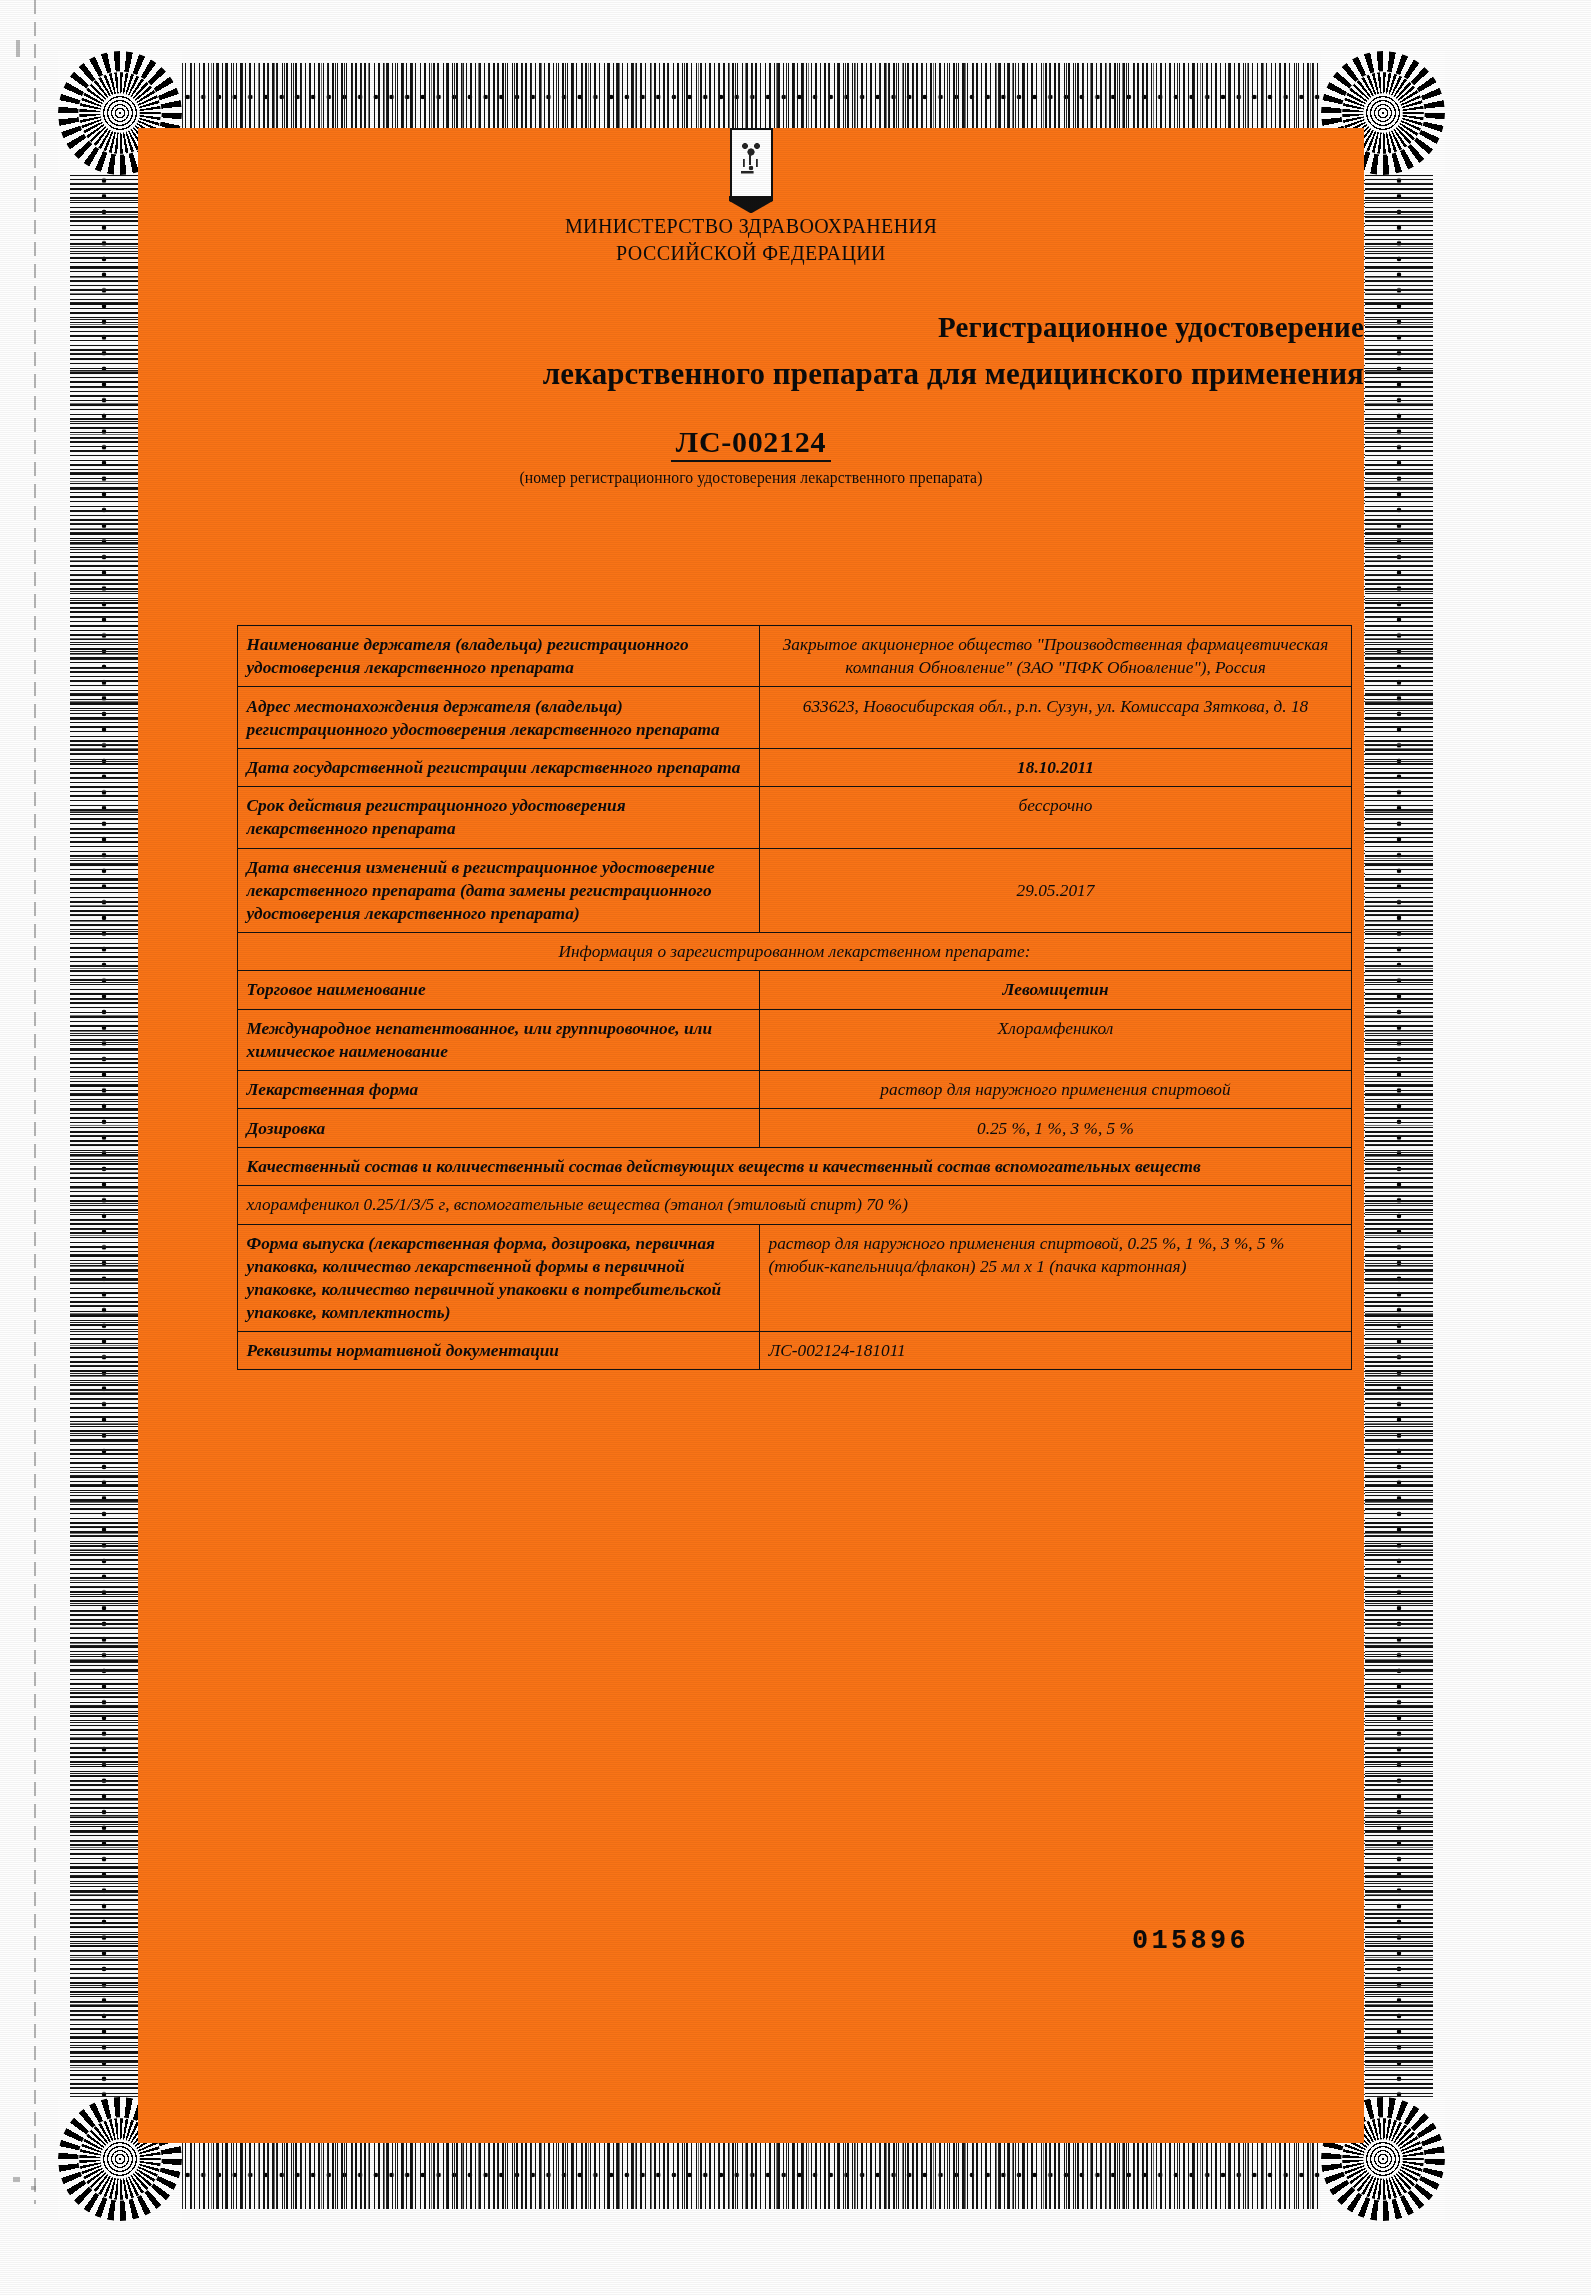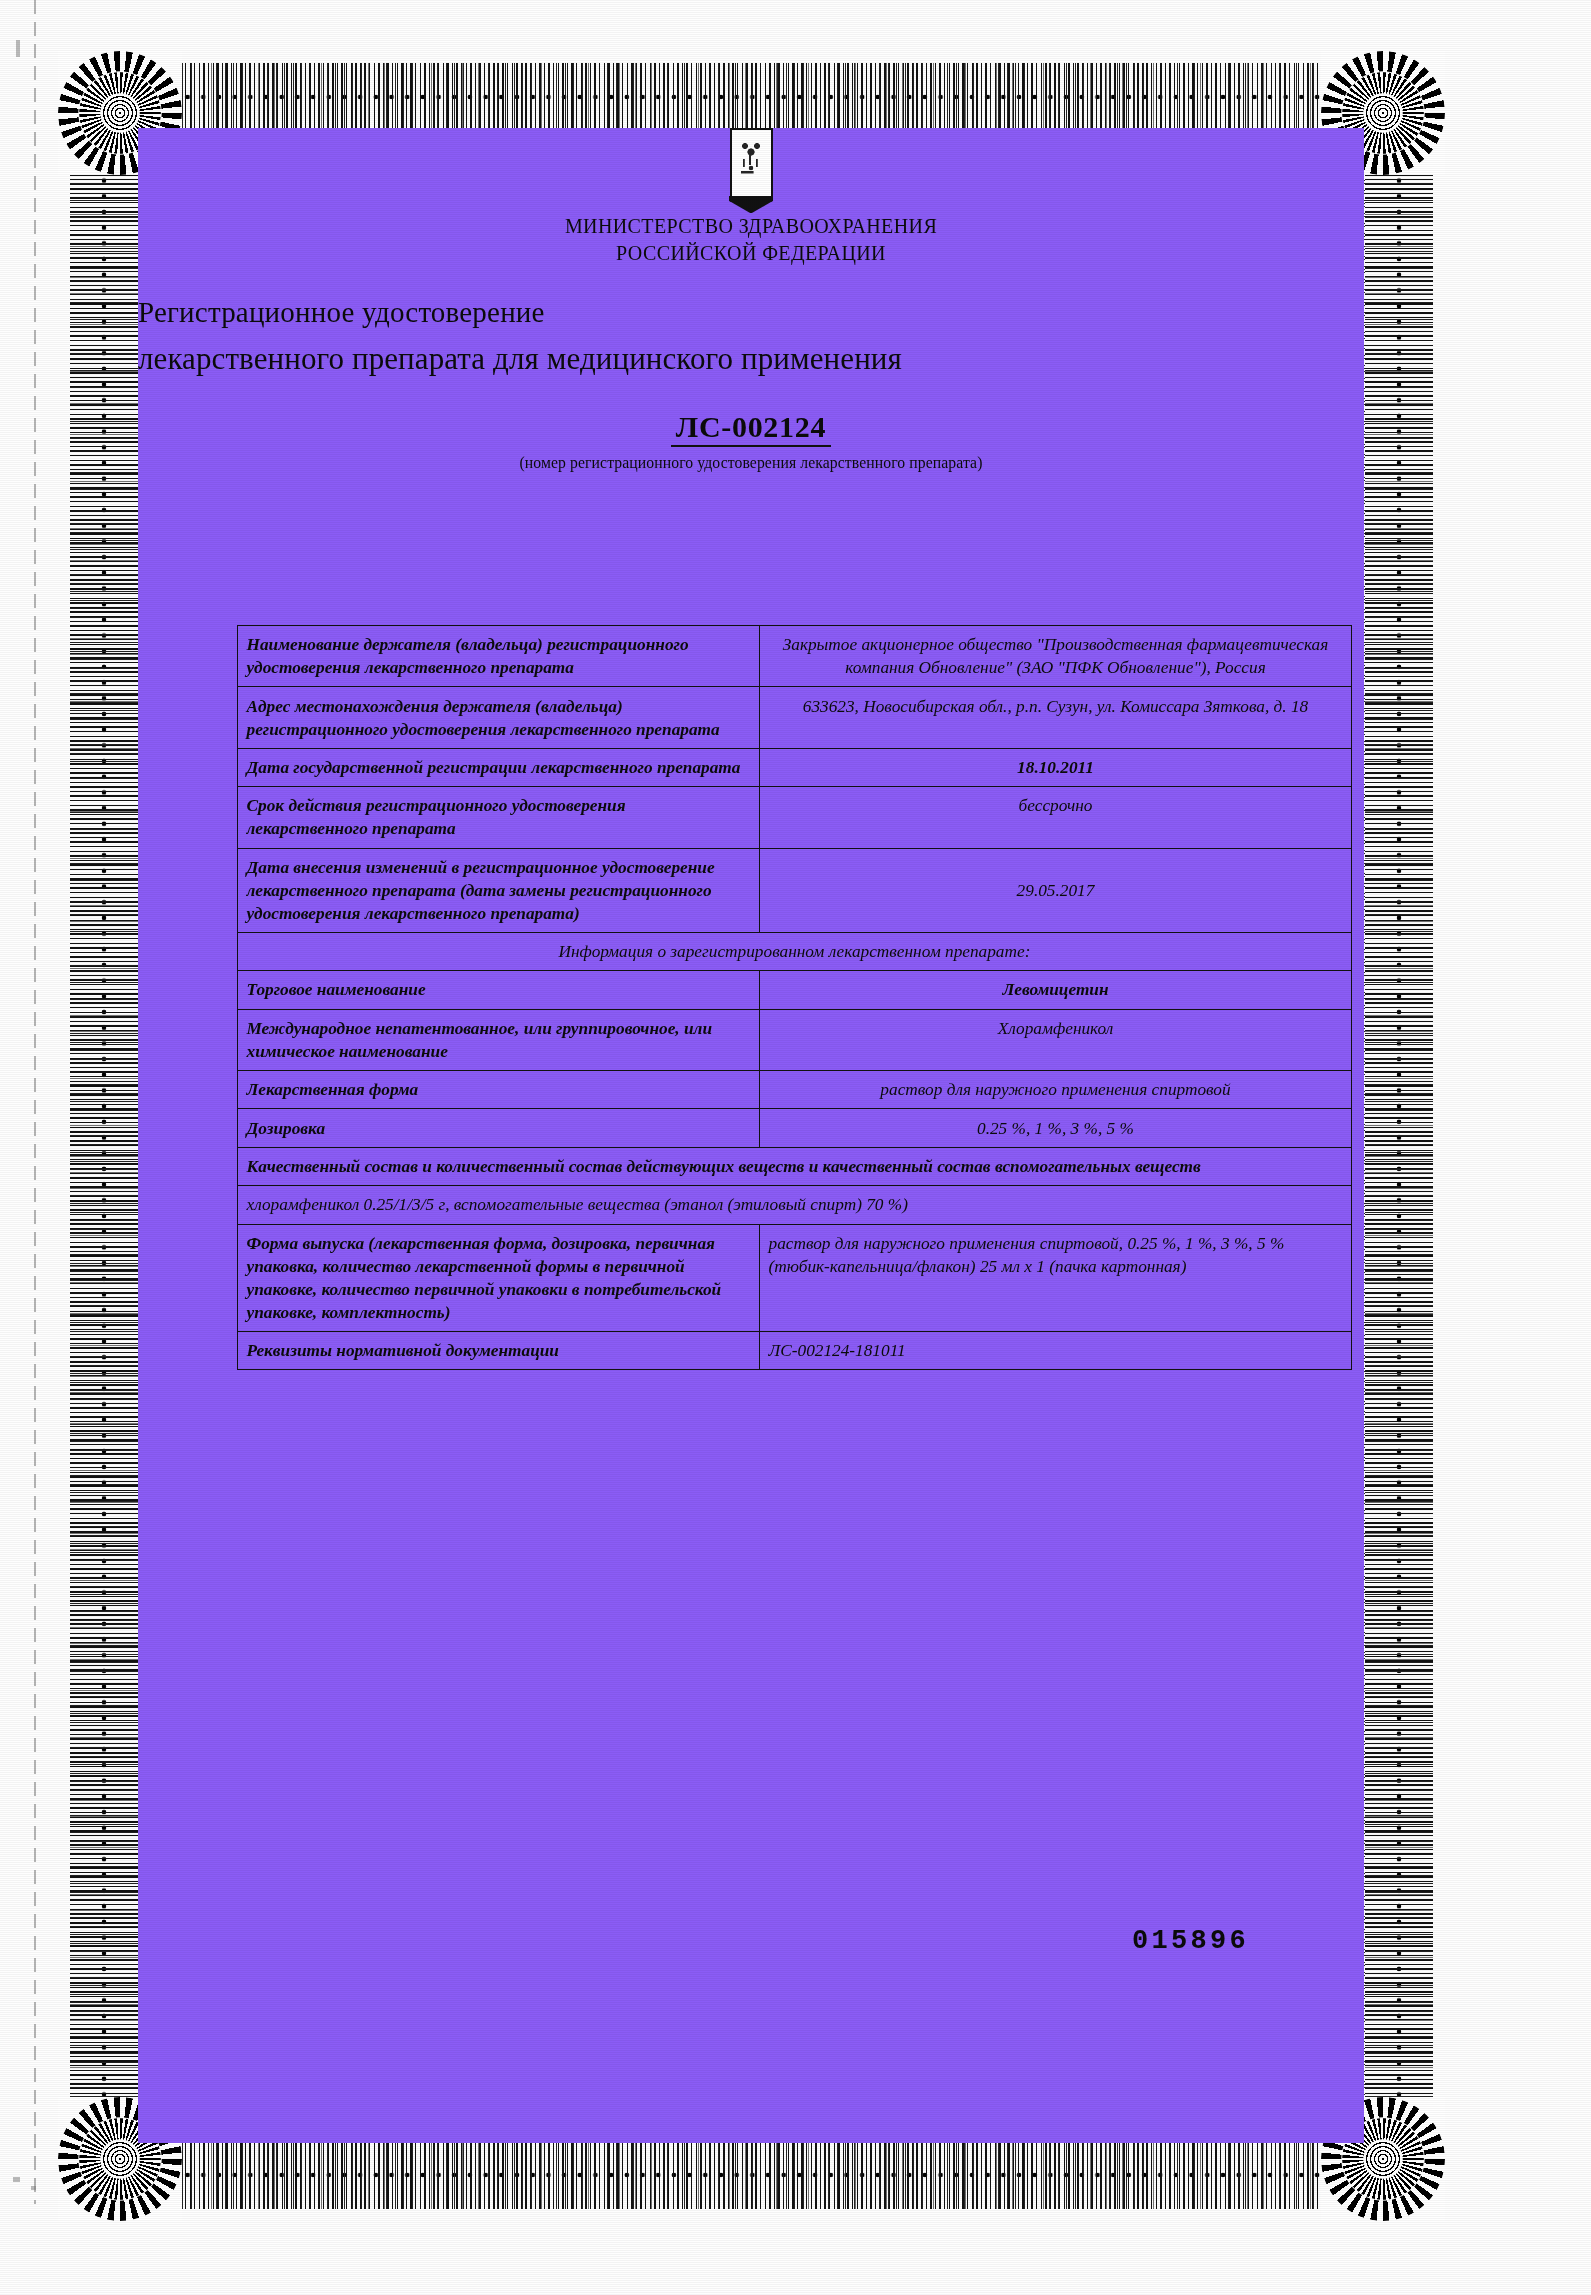--- a/index.html
+++ b/index.html
@@ -65,21 +65,21 @@
       repeating-conic-gradient(from 2deg,#000 0deg 3deg, #fff 3deg 6deg);
       -webkit-mask:radial-gradient(circle, transparent 0 74%, #000 75% 96%, transparent 97%);
               mask:radial-gradient(circle, transparent 0 74%, #000 75% 96%, transparent 97%);}
   .r4{background:repeating-radial-gradient(circle,#000 0 1.3px,#fff 1.3px 3.9px);
       -webkit-mask:radial-gradient(circle, #000 0 20%, transparent 21%);
               mask:radial-gradient(circle, #000 0 20%, transparent 21%);}
   .ros-tl{left:-11.7px;top:-11.7px;}  .ros-tr{right:-11.7px;top:-11.7px;}
   .ros-bl{left:-11.7px;bottom:-11.7px;} .ros-br{right:-11.7px;bottom:-11.7px;}
 
   
-  #paper{position:absolute;left:138px;top:128px;width:1226px;height:2015px;background:#8b5cf6;}
+  #paper{position:absolute;left:138px;top:128px;width:1226px;height:2015px;background:#f97316;}
 
   
   #emblem{width:43px;height:68px;margin:0 auto;position:relative;}
   #emblem .shield{position:absolute;inset:0;border:2.6px solid #111;border-bottom:none;
     background:#fff;}
   #emblem .shield:after{content:"";position:absolute;left:-2.6px;right:-2.6px;top:100%;
     height:17px;
     border-left:2.6px solid #111;border-right:2.6px solid #111;
     -webkit-clip-path:polygon(0 0,100% 0,100% 28%,52% 100%,48% 100%,0 28%);
             clip-path:polygon(0 0,100% 0,100% 28%,52% 100%,48% 100%,0 28%);
@@ -91,21 +91,21 @@
       radial-gradient(circle at 50% 30%, #000 0 3.3px, transparent 3.9px),
       radial-gradient(circle at 50% 62%, #000 0 2px, transparent 2.6px),
       linear-gradient(#000 0 0) 46% 40%/8% 26% no-repeat,
       linear-gradient(#000 0 0) 24% 52%/6% 16% no-repeat,
       linear-gradient(#000 0 0) 72% 52%/6% 16% no-repeat,
       linear-gradient(#000 0 0) 30% 72%/42% 5% no-repeat;
     opacity:.85;}
 
   .ministry{text-align:center;font-size:20px;letter-spacing:0.4px;line-height:1.34;margin-top:17px;}
 
-  .doc-title{text-align:left;font-weight:normal;margin-top:25px;line-height:1.42;}
+  .doc-title{text-align:right;font-weight:bold;margin-top:40px;line-height:1.42;}
   .doc-title .l1{font-size:29px;letter-spacing:0.2px;}
   .doc-title .l2{font-size:31px;letter-spacing:0.1px;margin-top:3.9px;}
 
   .regno{text-align:center;margin-top:29px;}
   .regno .num{display:inline-block;font-size:30px;font-weight:bold;
     border-bottom:2.6px solid #111;padding:0 5.2px 1.3px;letter-spacing:0.7px;}
   .regno .cap{font-size:15.7px;margin-top:7px;letter-spacing:0.1px;}
 
   
   #tbl{position:absolute;left:99px;top:497px;width:1114px;

